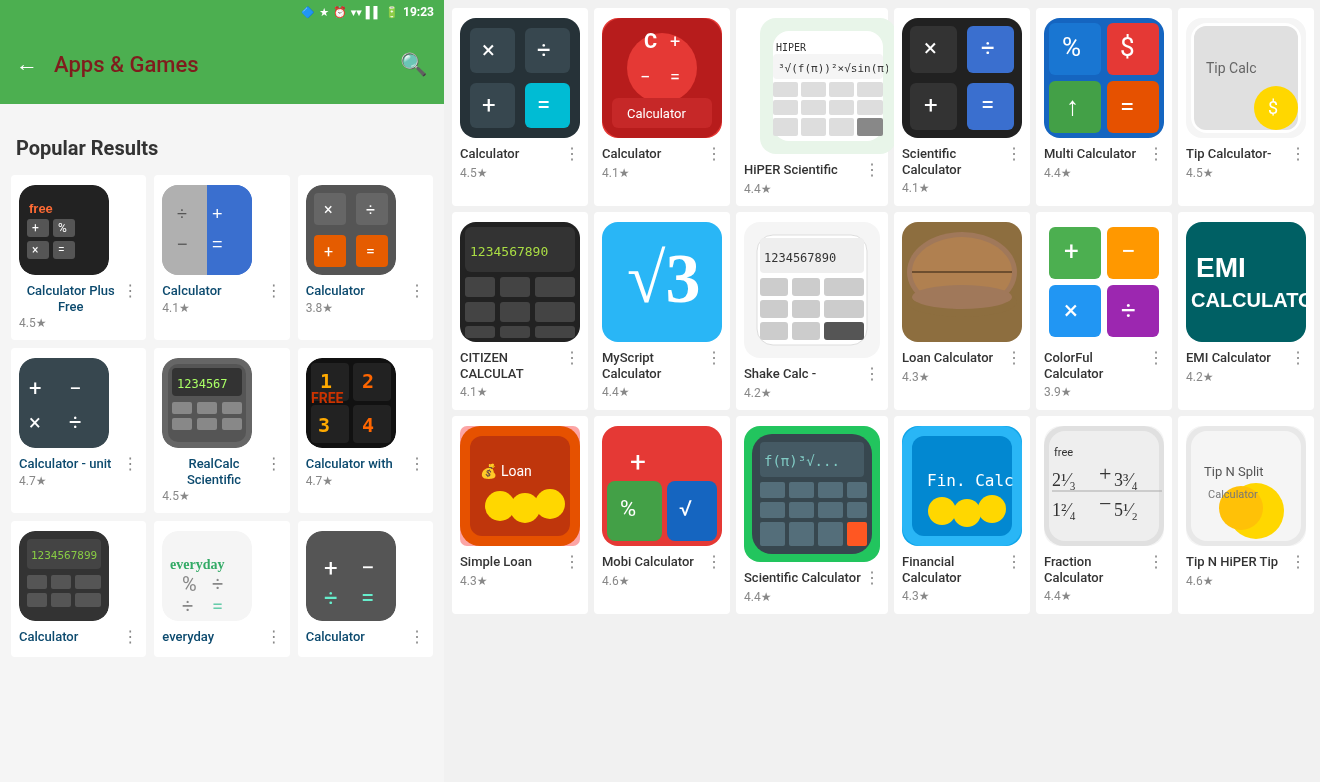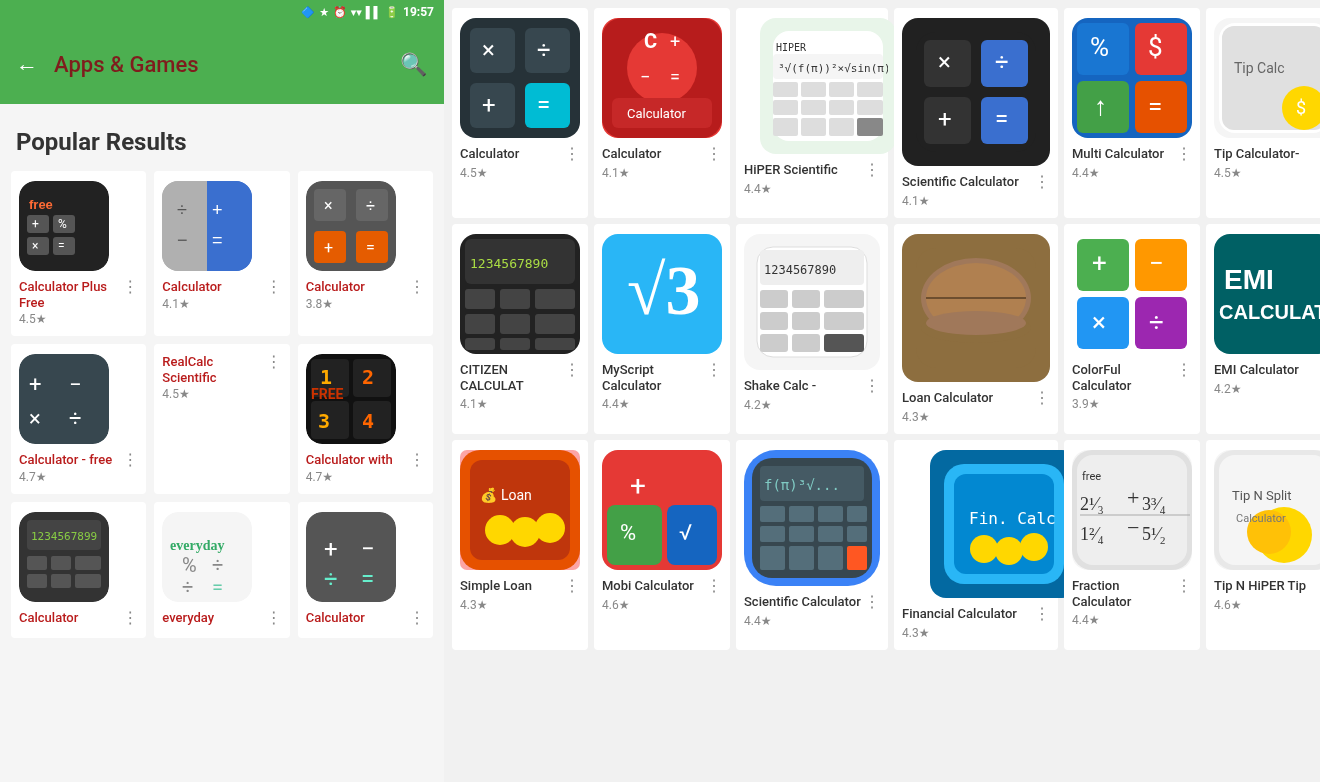--- a/index.html
+++ b/index.html
@@ -38,22 +38,22 @@
       flex: 1;
     }
 
     .search-icon-btn {
       color: white;
       font-size: 22px;
       cursor: pointer;
     }
 
     .popular-heading {
-      padding: 24px 16px 12px;
-      font-size: 24px;
+      padding: 32px 16px 12px;
+      font-size: 20px;
       font-weight: 700;
       color: #333;
     }
 
     .left-grid {
       display: grid;
       grid-template-columns: 1fr 1fr 1fr;
       gap: 2px;
       padding: 0 8px;
       overflow-y: auto;
@@ -83,23 +83,24 @@
 
     .app-name-row {
       display: flex;
       align-items: flex-start;
       justify-content: space-between;
       width: 100%;
     }
 
     .app-name-small {
       font-size: 13px;
-      color: #b91c1c;
+      color: #0c4a6e;
       font-weight: 500;
       line-height: 1.2;
+      text-align: center;
     }
 
     .three-dots {
       color: #888;
       font-size: 16px;
       line-height: 1;
     }
 
     .app-rating-small {
       font-size: 12px;
@@ -168,21 +169,21 @@
 
 <div class="left-panel">
 
   <div style="background:#4caf50; height:24px; display:flex; align-items:center; justify-content:flex-end; padding:0 10px; gap:4px;">
     <span style="color:white;font-size:11px;">🔷</span>
     <span style="color:white;font-size:11px;">★</span>
     <span style="color:white;font-size:11px;">⏰</span>
     <span style="color:white;font-size:11px;">▾▾</span>
     <span style="color:white;font-size:11px;">▌▌</span>
     <span style="color:white;font-size:11px;">🔋</span>
-    <span style="color:white;font-size:12px;font-weight:bold;">19:57</span>
+    <span style="color:white;font-size:12px;font-weight:bold;">19:23</span>
   </div>
 
   <div class="top-bar">
     <span class="back-arrow">←</span>
     <span class="top-bar-title">Apps &amp; Games</span>
     <span class="search-icon-btn">🔍</span>
   </div>
 
   <div class="popular-heading">Popular Results</div>
 
@@ -261,27 +262,41 @@
       <div class="app-icon-small">
         <svg width="90" height="90" viewBox="0 0 90 90">
           <rect width="90" height="90" rx="16" fill="#37474f"></rect>
           <text x="10" y="38" fill="white" font-size="22">+</text>
           <text x="50" y="38" fill="white" font-size="22">−</text>
           <text x="10" y="72" fill="white" font-size="22">×</text>
           <text x="50" y="72" fill="white" font-size="22">÷</text>
         </svg>
       </div>
       <div class="app-name-row">
-        <span class="app-name-small">Calculator - free</span>
+        <span class="app-name-small">Calculator - unit</span>
         <span class="three-dots">⋮</span>
       </div>
       <div class="app-rating-small">4.7★</div>
     </div>
 
     <div class="app-card-small">
+      <div class="app-icon-small">
+        <svg width="90" height="90" viewBox="0 0 90 90">
+          <rect width="90" height="90" rx="16" fill="#666"></rect>
+          <rect x="6" y="6" width="78" height="78" rx="10" fill="#555"></rect>
+          <rect x="10" y="10" width="70" height="28" rx="4" fill="#333"></rect>
+          <text x="15" y="30" fill="#aaff66" font-size="12" font-family="monospace">1234567</text>
+          <rect x="10" y="44" width="20" height="12" rx="2" fill="#888"></rect>
+          <rect x="35" y="44" width="20" height="12" rx="2" fill="#888"></rect>
+          <rect x="60" y="44" width="20" height="12" rx="2" fill="#888"></rect>
+          <rect x="10" y="60" width="20" height="12" rx="2" fill="#888"></rect>
+          <rect x="35" y="60" width="20" height="12" rx="2" fill="#888"></rect>
+          <rect x="60" y="60" width="20" height="12" rx="2" fill="#888"></rect>
+        </svg>
+      </div>
       <div class="app-name-row">
         <span class="app-name-small">RealCalc Scientific</span>
         <span class="three-dots">⋮</span>
       </div>
       <div class="app-rating-small">4.5★</div>
     </div>
 
     <div class="app-card-small">
       <div class="app-icon-small">
         <svg width="90" height="90" viewBox="0 0 90 90">
@@ -642,21 +657,21 @@
       </svg>
     </div>
     <div class="app-name-row-large">
       <span class="app-name-large">Mobi Calculator</span>
       <span class="three-dots">⋮</span>
     </div>
     <div class="app-rating-large">4.6★</div>
   </div>
 
   <div class="app-card">
-    <div class="app-icon-large" style="background:#3b82f6;border-radius:32px;">
+    <div class="app-icon-large" style="background:#22c55e;">
       <svg width="120" height="120" viewBox="0 0 120 120">
         <rect width="120" height="120" rx="20" fill="#37474f"></rect>
         <rect x="8" y="8" width="104" height="35" rx="4" fill="#455a64"></rect>
         <text x="12" y="32" fill="#80cbc4" font-size="14" font-family="monospace">f(π)³√...</text>
         <rect x="8" y="48" width="25" height="16" rx="2" fill="#546e7a"></rect>
         <rect x="37" y="48" width="25" height="16" rx="2" fill="#546e7a"></rect>
         <rect x="66" y="48" width="25" height="16" rx="2" fill="#546e7a"></rect>
         <rect x="95" y="48" width="20" height="16" rx="2" fill="#546e7a"></rect>
         <rect x="8" y="68" width="25" height="16" rx="2" fill="#546e7a"></rect>
         <rect x="37" y="68" width="25" height="16" rx="2" fill="#546e7a"></rect>
@@ -669,21 +684,21 @@
       </svg>
     </div>
     <div class="app-name-row-large">
       <span class="app-name-large">Scientific Calculator</span>
       <span class="three-dots">⋮</span>
     </div>
     <div class="app-rating-large">4.4★</div>
   </div>
 
   <div class="app-card">
-    <div class="app-icon-large" style="background:#0369a1;margin-left:28px;">
+    <div class="app-icon-large" style="background:#0ea5e9;">
       <svg width="120" height="120" viewBox="0 0 120 120">
         <rect width="120" height="120" rx="20" fill="#29b6f6"></rect>
         <rect x="10" y="10" width="100" height="100" rx="12" fill="#0288d1"></rect>
         <text x="25" y="60" fill="white" font-size="16" font-family="monospace">Fin. Calc</text>
         <circle cx="40" cy="85" r="14" fill="#ffd700"></circle>
         <circle cx="65" cy="87" r="14" fill="#ffd700"></circle>
         <circle cx="90" cy="83" r="14" fill="#ffd700"></circle>
       </svg>
     </div>
     <div class="app-name-row-large">

